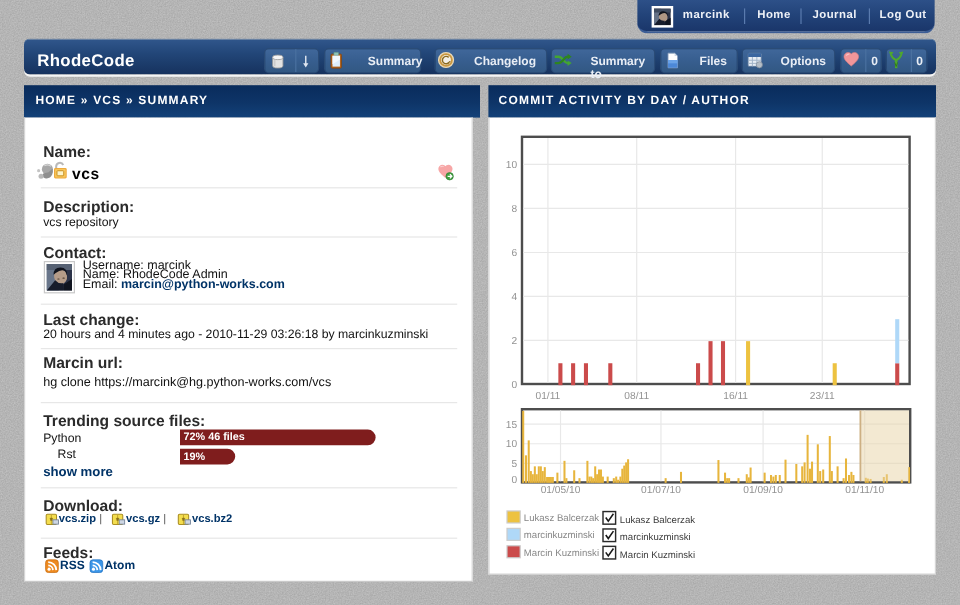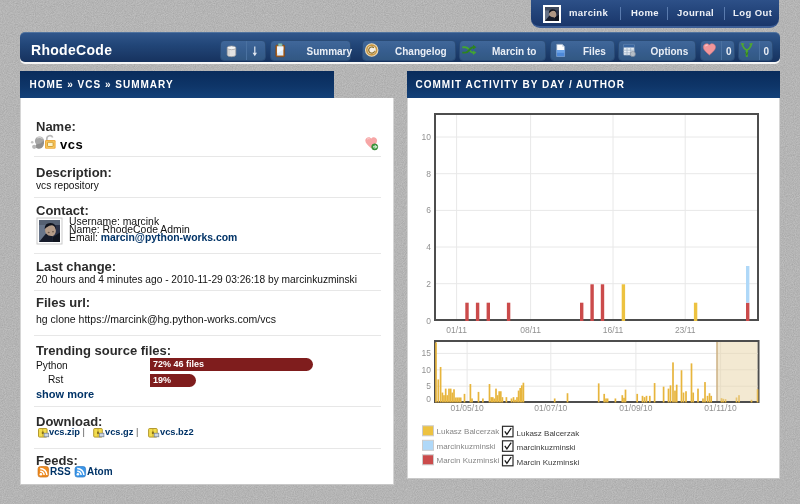--- a/index.html
+++ b/index.html
@@ -19,21 +19,21 @@
   background:linear-gradient(180deg,#30568b 0%,#224678 40%,#16325e 100%);
   border-radius:5px; border-top:1px solid #50739f;
   box-shadow:0 2px 0 #f5f5f5; }
 #logo { position:absolute; left:11px; top:9px; font-size:14px; font-weight:bold; color:#fff; letter-spacing:0.3px; }
 .nbtn { position:absolute; top:7px; height:21px; background:linear-gradient(180deg,#40679a 0%,#375e8f 50%,#325883 100%);
   border-radius:4px; border:1px solid #2a4b76; }
 .nbtn .lbl { position:absolute; top:5px; font-size:10px; font-weight:bold; color:#e9eef5; }
 .nbtn .vsep { position:absolute; top:0; width:1px; height:100%; background:#4a71a0; }
 
 .crumb { height:27px; z-index:1; background:linear-gradient(180deg,#092c5c 0%,#0e3568 55%,#134179 100%); }
-#crumbL { left:20px; top:71px; width:314px; }
+#crumbL { left:20px; top:71px; width:380px; }
 #crumbR { left:407px; top:71px; width:373px; }
 .crumb span { position:absolute; top:8px; font-size:10px; font-weight:bold; color:#fff; letter-spacing:1.0px; }
 
 #panelL { left:20px; top:98px; width:374px; height:387px; background:#fff; z-index:1;
   border-left:1px solid #d6d6d6; border-right:1px solid #d6d6d6; border-bottom:1px solid #c9c9c9;}
 #panelR { left:407px; top:98px; width:373px; height:381px; background:#fff; z-index:1;
   border-left:1px solid #d6d6d6; border-right:1px solid #d6d6d6; border-bottom:1px solid #c9c9c9;}
 
 .lb { position:absolute; z-index:3; font-size:13px; font-weight:bold; color:#2b2b2b; }
 .tx { position:absolute; z-index:3; font-size:10.2px; color:#111; }
@@ -88,21 +88,21 @@
   <div class="nbtn" style="left:199.5px; width:46px;">
     <div class="vsep" style="left:25px;"></div>
   </div>
   <div class="nbtn" style="left:342px;   width:93.5px;">
       <span class="lbl" style="left:32px;">Changelog</span>
     </div>
   <div class="nbtn" style="left:249.5px; width:81.5px;">
       <span class="lbl" style="left:36px;">Summary</span>
     </div>
   <div class="nbtn" style="left:439px;   width:87px;">
-      <span class="lbl" style="left:32px;">Marcin to</span>
+      <span class="lbl" style="left:32px;">Summary to</span>
     </div>
   <div class="nbtn" style="left:530px;   width:64.5px;text-align:right;">
       <span class="lbl" style="left:32px;">Files</span>
     </div>
   <div class="nbtn" style="left:597.5px; width:78px;">
       <span class="lbl" style="left:32px;">Options</span>
     </div>
   <div class="nbtn" style="left:680px;   width:35px;">
     <div class="vsep" style="left:20px;"></div>
     <span class="lbl" style="left:25px;">0</span>
@@ -128,21 +128,21 @@
 <div class="sepln" style="top:156px;"></div>
 <span class="lb" style="left:36px; top:165px;">Description:</span>
 <span class="tx" style="left:36px; top:180px;">vcs repository</span>
 <div class="sepln" style="top:197px;"></div>
 <span class="lb" style="left:36px; top:203px;">Contact:</span>
 <span class="tx" style="left:69px; top:218px; line-height:7.9px; font-size:10.4px;">Username: marcink<br>Name: RhodeCode Admin<br>Email: <span class="lnk">marcin@python-works.com</span></span>
 <div class="sepln" style="top:253px;"></div>
 <span class="lb" style="left:36px; top:259px;">Last change:</span>
 <span class="tx" style="left:36px; top:274px;">20 hours and 4 minutes ago - 2010-11-29 03:26:18 by marcinkuzminski</span>
 <div class="sepln" style="top:290px;"></div>
-<span class="lb" style="left:36px; top:295px;">Files url:</span>
+<span class="lb" style="left:36px; top:295px;">Marcin url:</span>
 <span class="tx" style="left:36px; top:313px; font-size:10.5px;">hg clone https://marcink@hg.python-works.com/vcs</span>
 <div class="sepln" style="top:335px;"></div>
 <span class="lb" style="left:36px; top:343px;">Trending source files:</span>
 <span class="tx" style="left:36px; top:360px;">Python</span>
 <div id="trbar1">72% 46 files</div>
 <span class="tx" style="left:36px; top:374px;padding-left:12px;">Rst</span>
 <div id="trbar2">19%</div>
 <span class="tx lnk" style="left:36px; top:388px; font-size:11px;">show more</span>
 <div class="sepln" style="top:406px;"></div>
 <span class="lb" style="left:36px; top:414px;">Download:</span>

